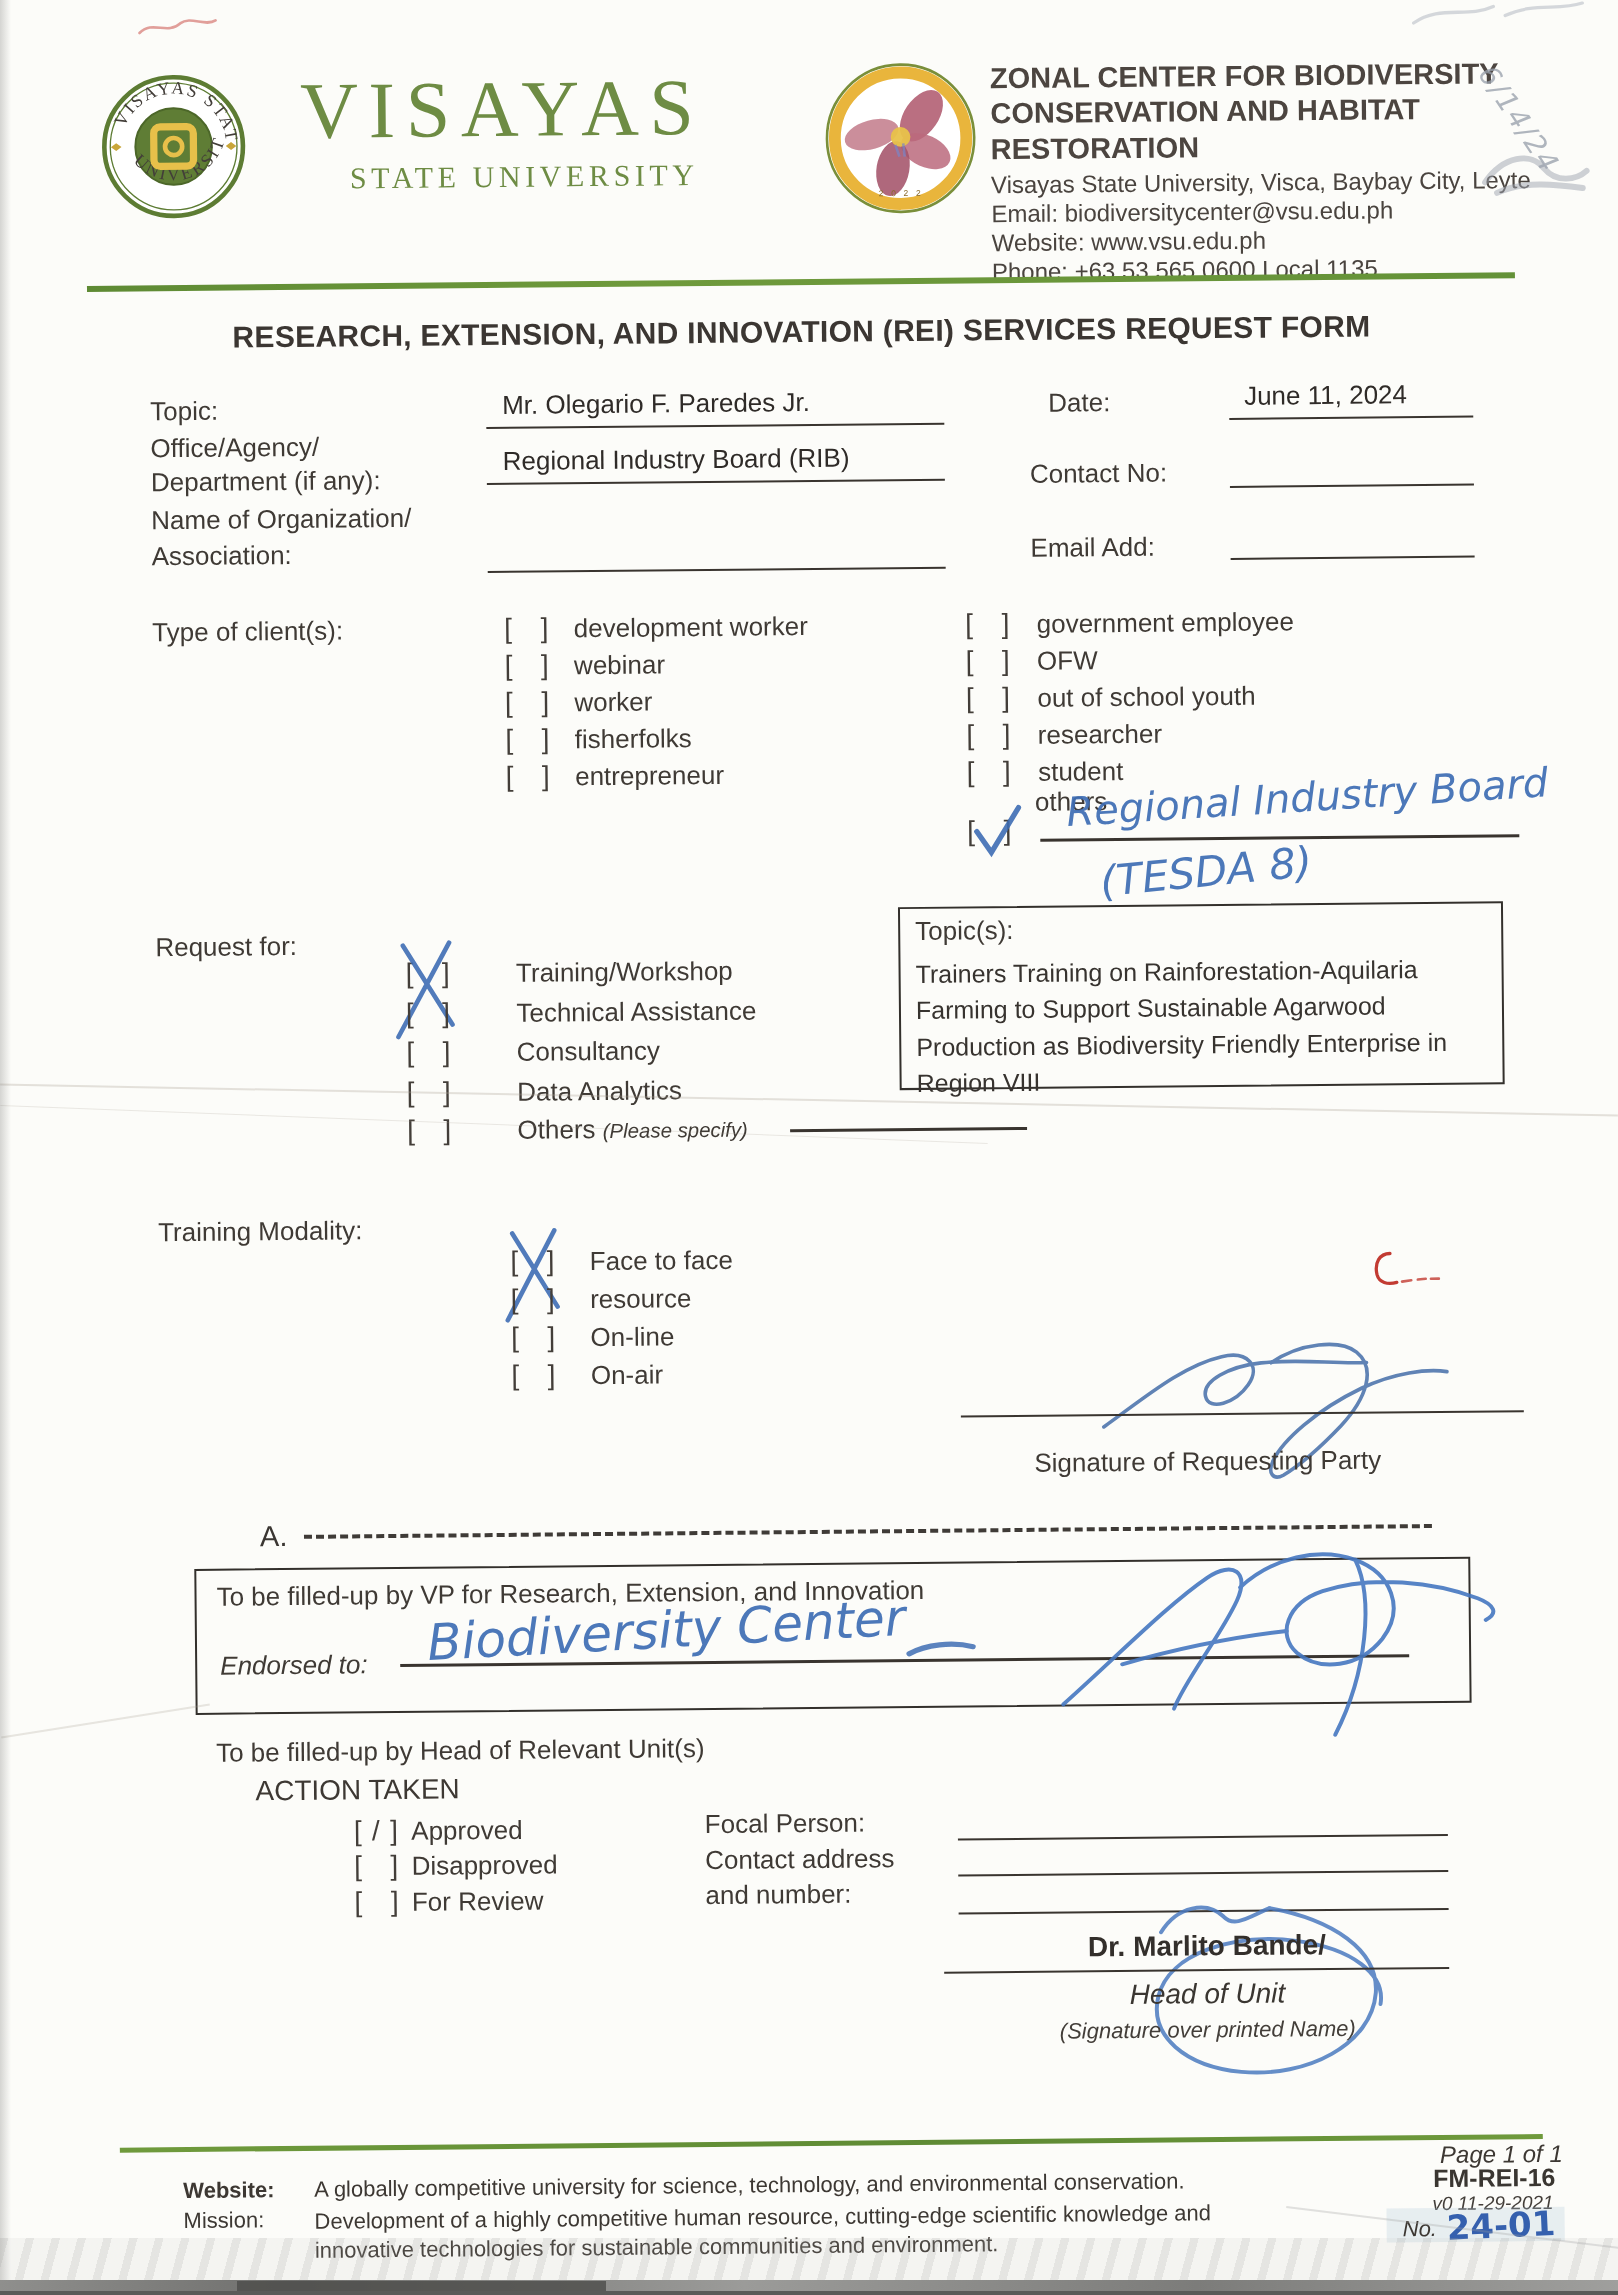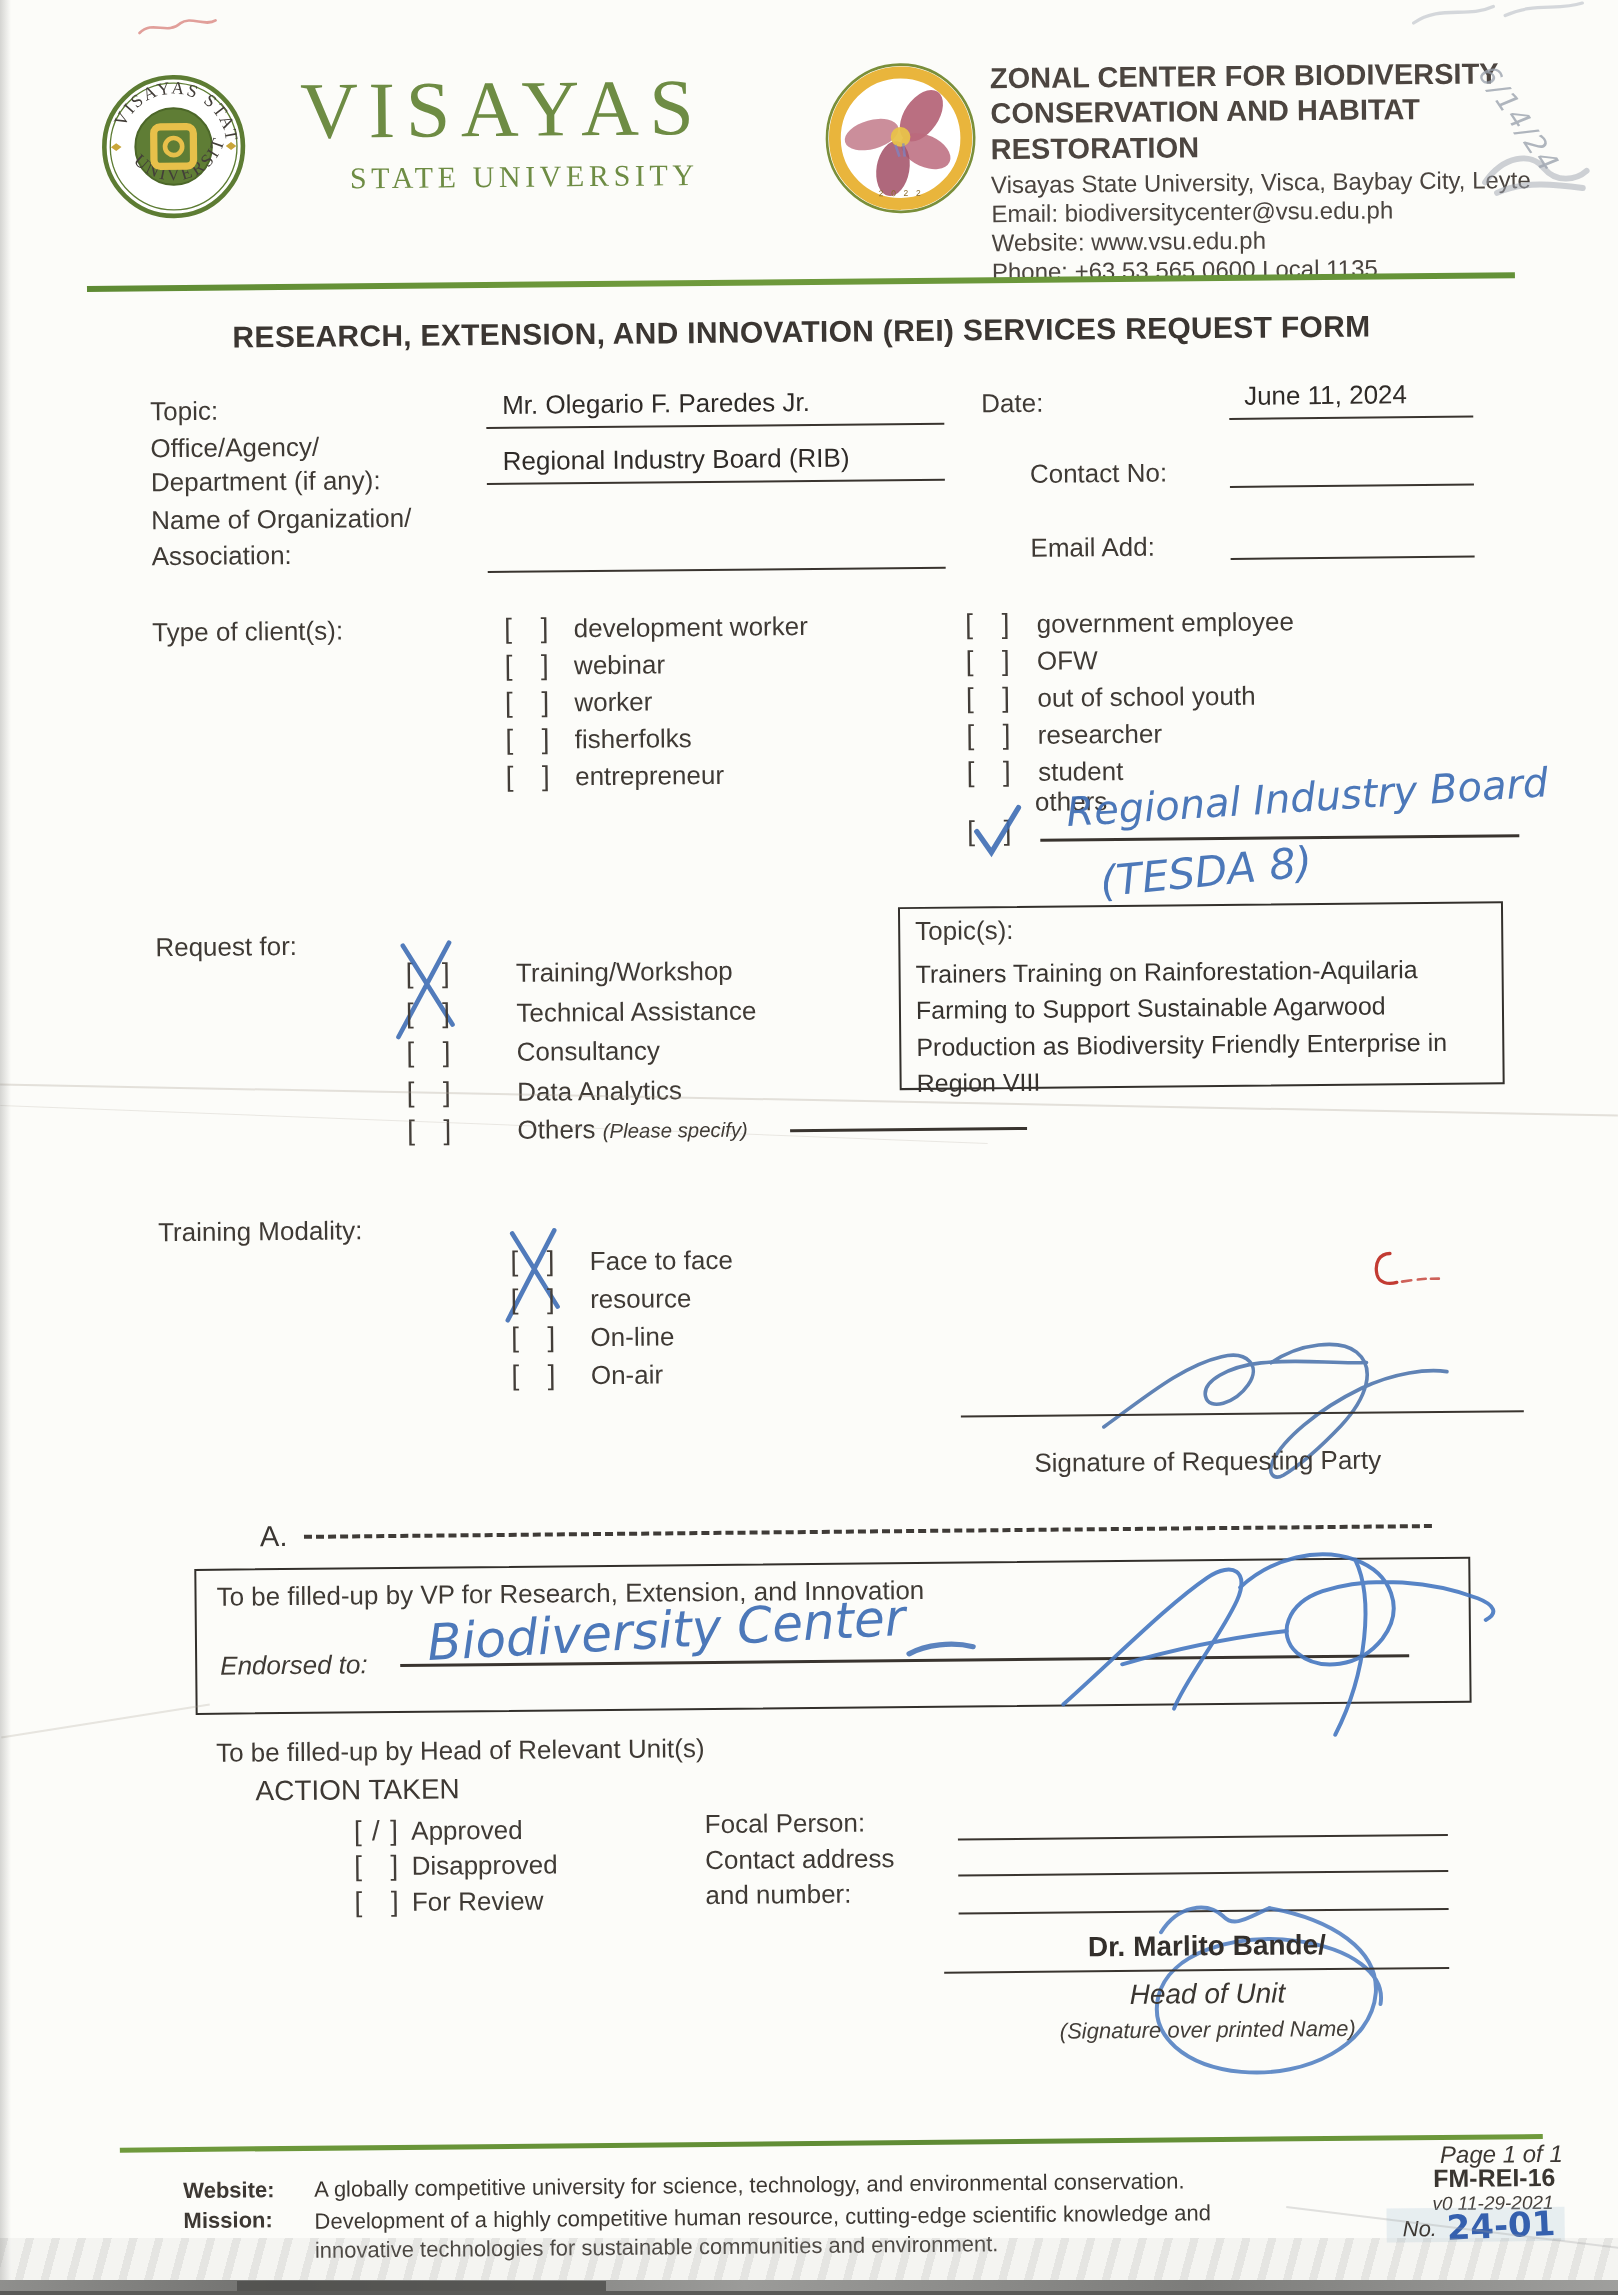--- a/index.html
+++ b/index.html
@@ -84,21 +84,21 @@
   </svg>
 
   <div style="position:absolute;left:95px;top:279px;width:1428px;height:6px;background:linear-gradient(to right,#5e8a34,#6f9a3c 40%,#649238);"></div>
 
   <div class="t" style="left:0;top:315px;width:1618px;text-align:center;font-size:30px;font-weight:bold;color:#3b3632;letter-spacing:0.3px;">RESEARCH, EXTENSION, AND INNOVATION (REI) SERVICES REQUEST FORM</div>
 
   <div class="t lbl" style="left:157px;top:390px;">Topic:</div>
   <div class="t val" style="left:509px;top:387px;">Mr. Olegario F. Paredes Jr.</div>
   <div class="ul" style="left:493px;top:424px;width:458px;"></div>
 
-  <div class="t lbl" style="left:988px;top:390px;">Date:</div>
+  <div class="t lbl" style="left:1055px;top:390px;">Date:</div>
   <div class="t val" style="left:1251px;top:385px;">June 11, 2024</div>
   <div class="ul" style="left:1236px;top:422px;width:244px;"></div>
 
   <div class="t lbl" style="left:157px;top:427px;">Office/Agency/</div>
   <div class="t lbl" style="left:157px;top:461px;">
     <span>Department (</span><span style="">if any</span><span>):</span>
   </div>
   <div class="t val" style="left:509px;top:443px;">Regional Industry Board (RIB)</div>
   <div class="ul" style="left:493px;top:480px;width:458px;"></div>
 
@@ -284,21 +284,21 @@
   <div class="t" style="left:988px;top:1934px;width:422px;text-align:center;font-size:28px;font-weight:bold;color:#332f2b;">Dr. Marlito Bande/</div>
   <div class="ul" style="left:936px;top:1973px;width:505px;"></div>
   <div class="t" style="left:988px;top:1982px;width:422px;text-align:center;font-size:28px;font-style:italic;color:#3a3631;">Head of Unit</div>
   <div class="t" style="left:988px;top:2021px;width:422px;text-align:center;font-size:22px;font-style:italic;color:#433e39;">(Signature over printed Name)</div>
 
   <div style="position:absolute;left:110px;top:2141px;width:1423px;height:5.3px;background:linear-gradient(to right,#6f9a3c,#5e8a34 60%,#6f9a3c);"></div>
   <div class="t" style="left:1430px;top:2147px;font-size:24px;font-style:italic;color:#3d3833;">Page 1 of 1</div>
 
   <div class="t" style="left:173px;top:2172px;font-size:22px;font-weight:600;color:#3d3833;">Website:</div>
   <div class="t" style="left:304px;top:2172px;width:962px;white-space:normal;font-size:22px;color:#3d3833;">A globally competitive university for science, technology, and environmental conservation.</div>
-  <div class="t" style="left:173px;top:2202px;font-size:22px;font-weight:700;color:#3d3833;">Mission:</div>
+  <div class="t" style="left:173px;top:2202px;font-size:22px;font-weight:400;color:#3d3833;">Mission:</div>
   <div class="t" style="left:304px;top:2202px;width:962px;white-space:normal;font-size:22px;line-height:1.32;color:#3d3833;">Development of a highly competitive human resource, cutting-edge scientific knowledge and innovative technologies for sustainable communities and environment.</div>
 
   <div class="t" style="left:1423px;top:2170px;font-size:25px;font-weight:bold;color:#3a3631;">FM-REI-16</div>
   <div class="t" style="left:1422px;top:2199px;font-size:19px;font-style:italic;color:#433e39;">v0 11-29-2021</div>
   <div style="position:absolute;left:1376px;top:2214px;width:178px;height:34px;background:rgba(175,200,220,0.28);"></div>
   <div class="t" style="left:1392px;top:2222px;font-size:22px;font-style:italic;color:#3d3833;">No.</div>
   <div class="t hw" style="left:1436px;top:2212px;font-size:34px;font-weight:bold;font-style:normal;transform:rotate(-2deg);color:#3560ae;">24-01</div>
 
 </div>
 

